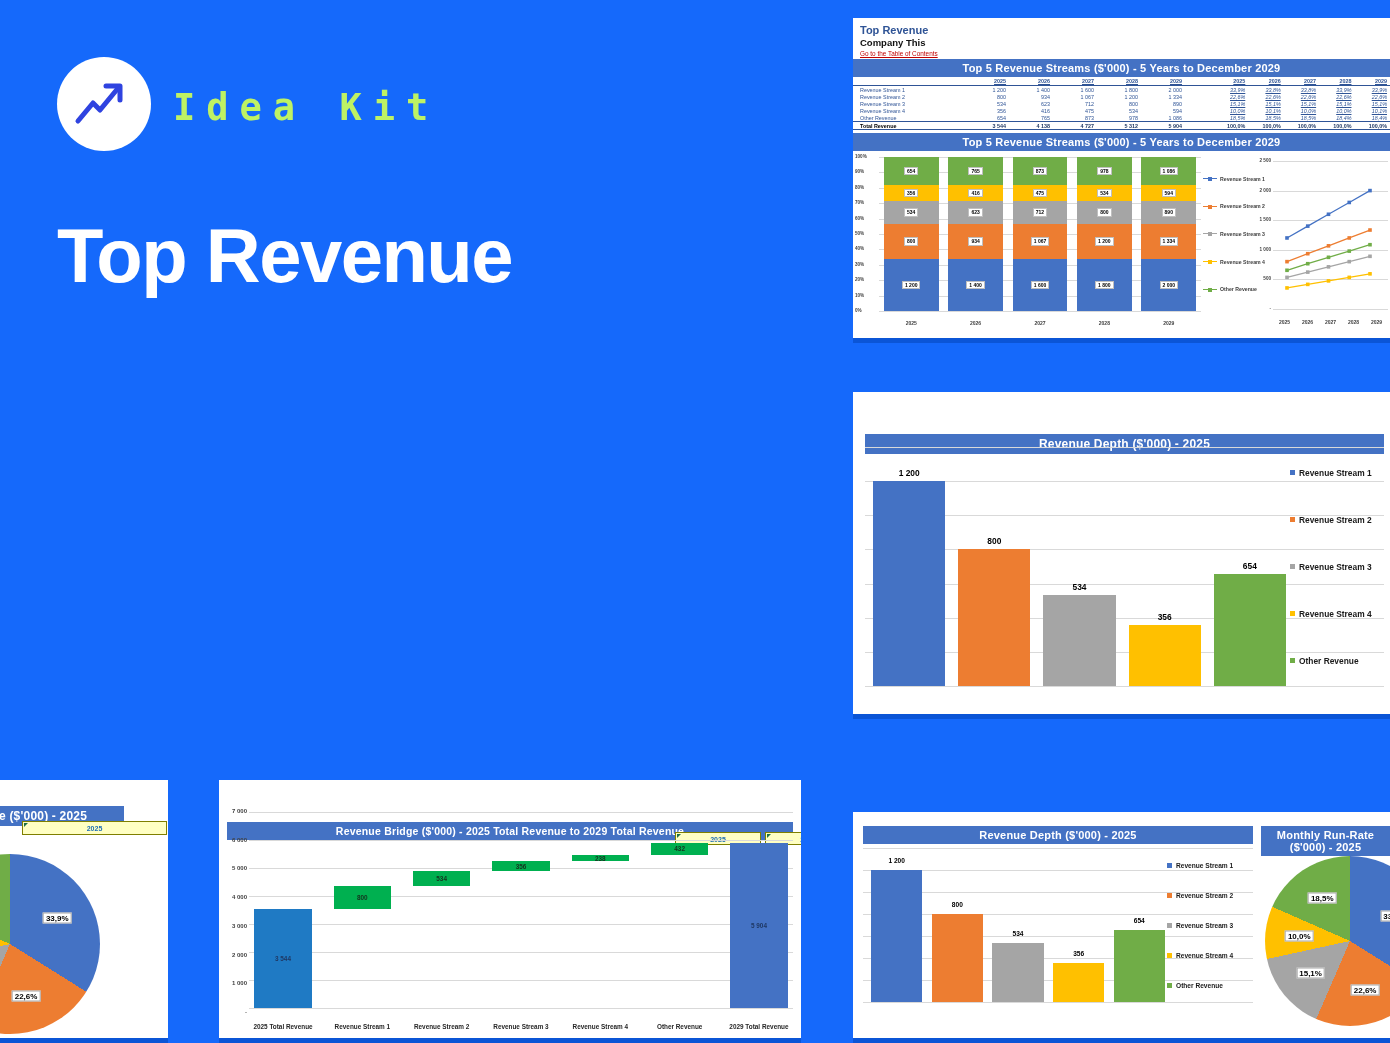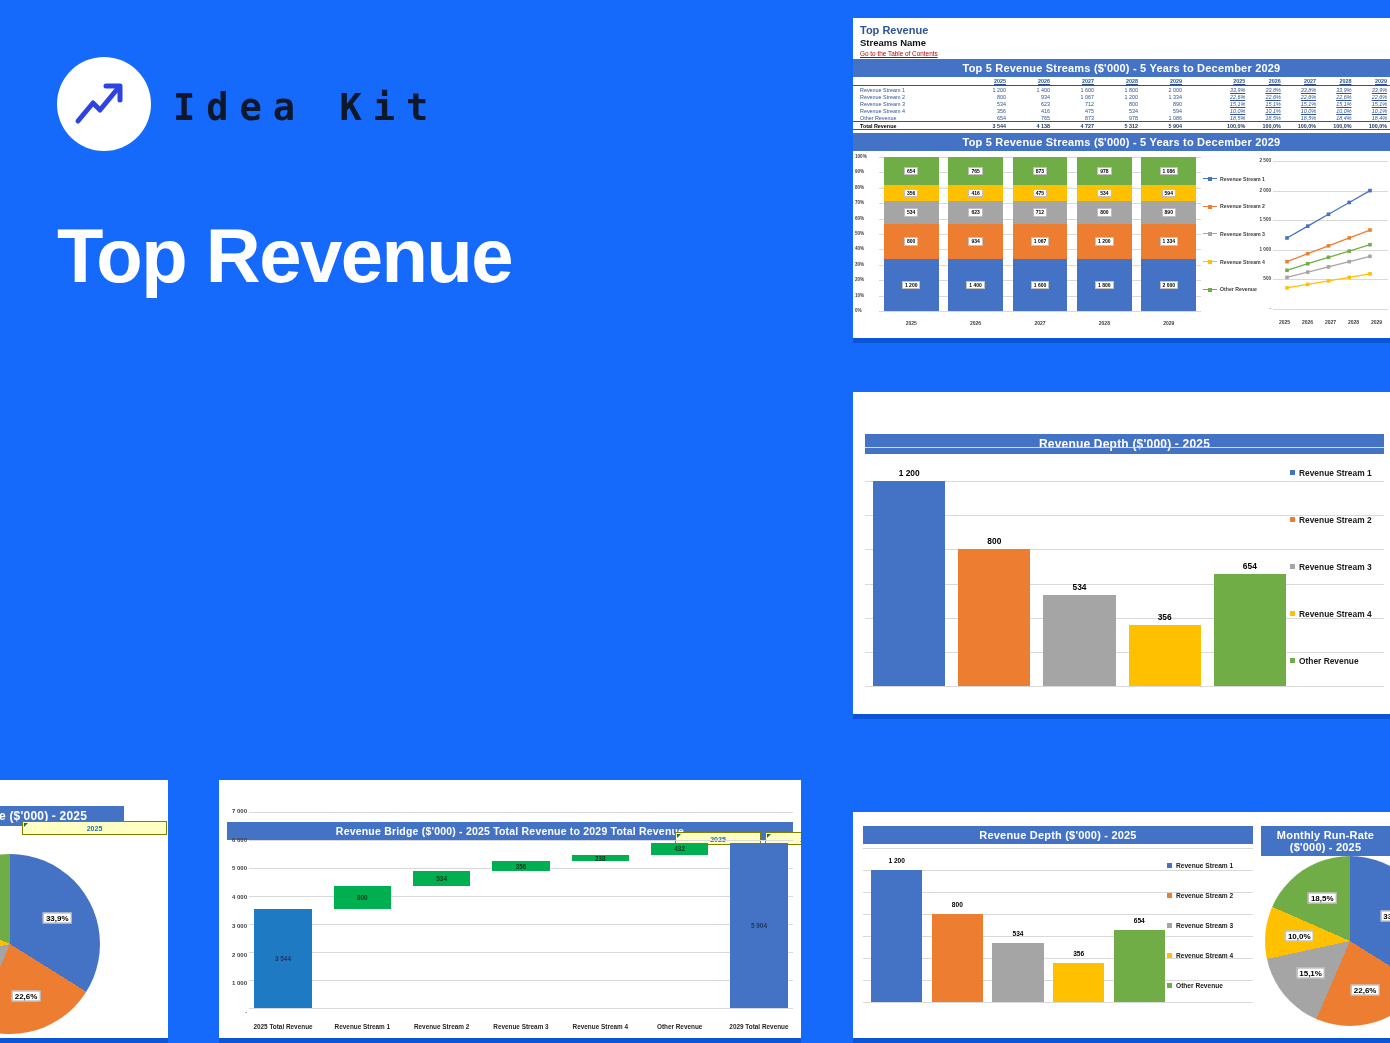--- a/index.html
+++ b/index.html
@@ -11,21 +11,21 @@
   }
   
   .hero { position:absolute; left:0; top:0; width:840px; height:780px; }
   .logo-row { position:absolute; left:57px; top:57px; display:flex; align-items:center; gap:22px; }
   .logo-badge {
     width:94px; height:94px; border-radius:50%; background:#ffffff;
     display:flex; align-items:center; justify-content:center;
   }
   .logo-text { display:flex; flex-direction:column; line-height:1; }
   .logo-title { font-size:57px; font-weight:bold; color:#fff; letter-spacing:-1px; }
-  .logo-sub { font-size:37px; font-weight:bold; color:#0f172a; letter-spacing:11px;
+  .logo-sub { font-size:37px; font-weight:bold; color:#bef264; letter-spacing:11px;
               font-family:"DejaVu Sans Mono", monospace; margin-top:6px;text-align:center; }
   .hero-title { position:absolute; left:57px; top:212px; font-size:76px; font-weight:bold;
                 color:#fff; letter-spacing:-1.5px; }
   .hero-body { position:absolute; left:57px; top:322px; width:700px; font-size:29px;
                font-weight:bold; color:#fff; line-height:1.32; }
 
   
   .panel { position:absolute; background:#fff; border-bottom:5px solid #0b55d6; overflow:hidden; }
   .xl-band { background:#4472c4; color:#fff; font-weight:bold; text-align:center;
              font-size:11px; padding:3px 0; letter-spacing:.2px; }
@@ -129,21 +129,21 @@
       <div class="logo-sub">Idea Kit</div>
     </div>
   </div>
   <div class="hero-title">Top Revenue</div>
 </div>
 
 <div class="panel" id="panel-sheet">
   <div class="sheet-topbar"></div>
   <div class="sheet-head">
     <div class="sh-title">Top Revenue</div>
-    <div class="sh-sub">Streams Name</div>
+    <div class="sh-sub">Company This</div>
     <a class="sh-link" href="#">Go to the Table of Contents</a>
   </div>
 
   <div class="xl-band">Top 5 Revenue Streams ($'000) - 5 Years to December 2029</div>
 
   <table class="tbl">
     <tbody id="sheet-body">
         <tr>
           <td class="lbl"></td>
           <td class="num yr">2025</td>

